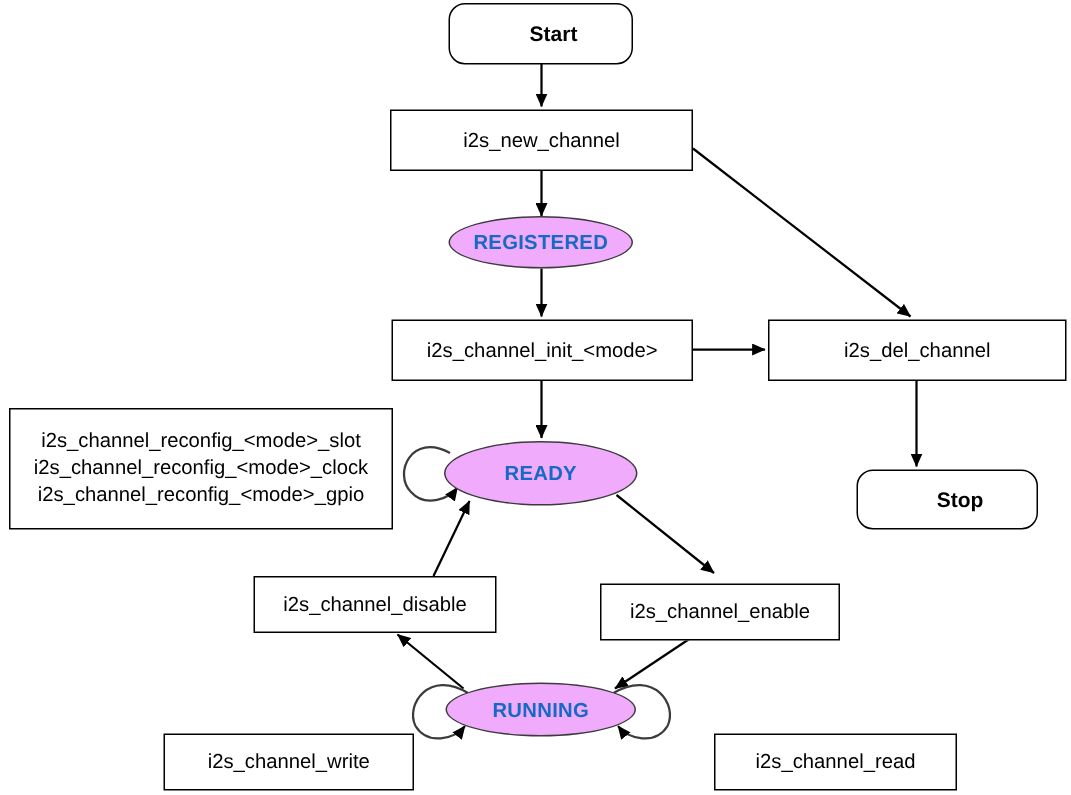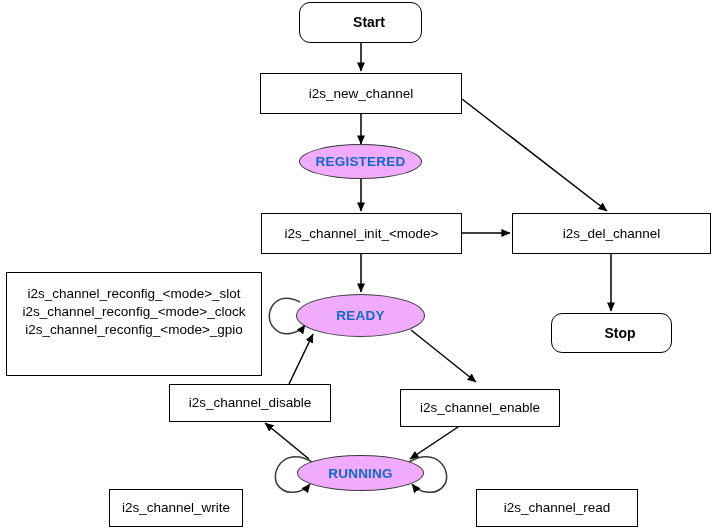--- a/index.html
+++ b/index.html
@@ -126,47 +126,47 @@
   </div>
 
   <div class="node process" style="left:261px; top:213px; width:201px; height:41px;">
     <span>i2s_channel_init_&lt;mode&gt;</span>
   </div>
 
   <div class="node process" style="left:512px; top:213px; width:199px; height:41px;">
     <span>i2s_del_channel</span>
   </div>
 
-  <div class="node terminal" style="left:551px; top:313px; width:121px; height:40px;align-items:center;">
+  <div class="node terminal" style="left:571px; top:313px; width:121px; height:40px;align-items:center;">
     <span>Stop</span>
   </div>
 
   <div class="state" style="left:296px; top:294px; width:129px; height:43px;">
     <span>READY</span>
   </div>
 
-  <div class="node process multiline" style="left:6px; top:272px; width:256px; height:104px;">
+  <div class="node process multiline" style="left:6px; top:272px; width:256px; height:81px;">
     <span class="line">i2s_channel_reconfig_&lt;mode&gt;_slot</span>
     <span class="line">i2s_channel_reconfig_&lt;mode&gt;_clock</span>
     <span class="line">i2s_channel_reconfig_&lt;mode&gt;_gpio</span>
   </div>
 
   <div class="node process" style="left:169px; top:384px; width:162px; height:38px;">
     <span>i2s_channel_disable</span>
   </div>
 
   <div class="node process" style="left:400px; top:389px; width:160px; height:38px;">
     <span>i2s_channel_enable</span>
   </div>
 
   <div class="state" style="left:297px; top:455px; width:127px; height:36px;">
     <span>RUNNING</span>
   </div>
 
-  <div class="node process" style="left:109px; top:489px; width:134px; height:38px;">
+  <div class="node process" style="left:109px; top:489px; width:167px; height:38px;">
     <span>i2s_channel_write</span>
   </div>
 
   <div class="node process" style="left:476px; top:489px; width:162px; height:38px;">
     <span>i2s_channel_read</span>
   </div>
 
 </div>
 
 </body></html>

